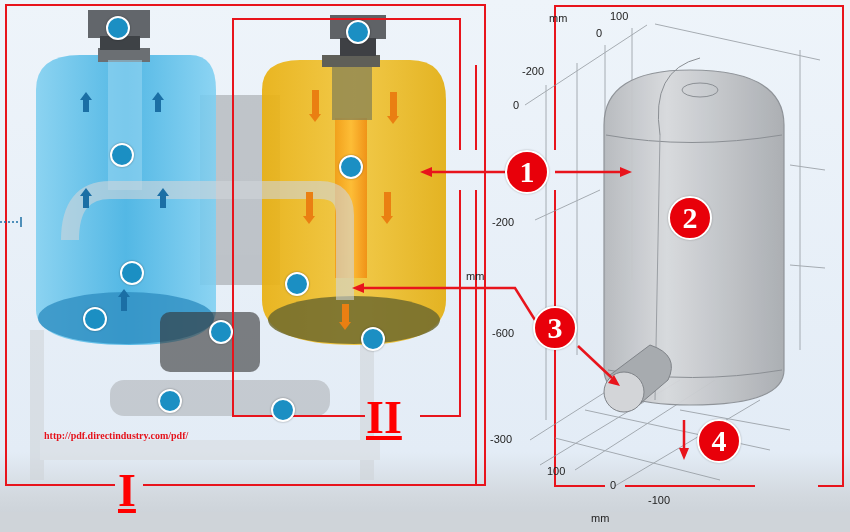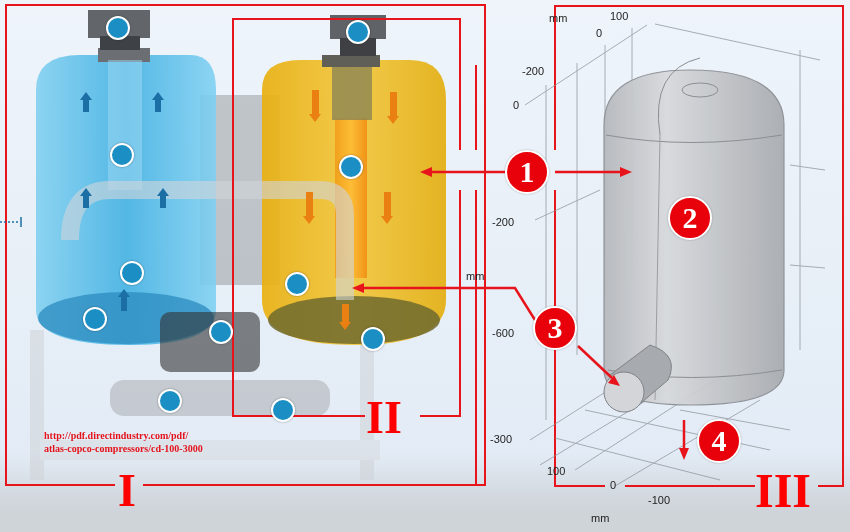--- a/index.html
+++ b/index.html
@@ -2,21 +2,21 @@
 <html><head>
 <meta charset="utf-8">
 <style>
   html,body{margin:0;padding:0;}
   body{width:850px;height:532px;overflow:hidden;background:#e6eef7;position:relative;font-family:"Liberation Sans",sans-serif;}
   .stage{position:absolute;left:0;top:0;width:850px;height:532px;background:linear-gradient(180deg,#eef4fa 0%,#e3ecf6 85%,#d3d9df 93%,#c8ced4 100%);}
   .bottom-band{position:absolute;left:0;top:512px;width:850px;height:20px;background:#cfd4d9;}
   svg{position:absolute;left:0;top:0;}
   .lbl{position:absolute;font-size:11px;color:#222;white-space:nowrap;}
   .mm{position:absolute;font-size:11px;color:#222;}
-  .roman{position:absolute;font-family:"Liberation Serif",serif;font-weight:bold;color:#f00;line-height:1;}
+  .roman{position:absolute;font-family:"Liberation Serif",serif;font-weight:bold;color:#f00;line-height:1;text-decoration:underline;}
   .badge{position:absolute;width:40px;height:40px;border-radius:50%;background:#e8000a;border:2px solid #fff;box-shadow:0 0 2px rgba(0,0,0,.3);color:#fff;font-family:"Liberation Serif",serif;font-weight:bold;font-size:30px;display:flex;align-items:center;justify-content:center;}
   .dot{position:absolute;width:20px;height:20px;border-radius:50%;background:#1b8fc3;border:2px solid #fff;box-shadow:0 0 2px rgba(0,0,0,.4);}
   .url{position:absolute;left:44px;top:429px;font-family:"Liberation Serif",serif;font-weight:bold;font-size:10px;color:#e5121b;line-height:13px;}
 </style>
 </head>
 <body>
 
 <div class="stage">
   <div class="bottom-band"></div>
 
@@ -178,25 +178,23 @@
   <div class="dot" style="left:361px;top:327px"></div>
   <div class="dot" style="left:271px;top:398px"></div>
 
   <div class="badge" style="left:505px;top:150px">1</div>
   <div class="badge" style="left:668px;top:196px">2</div>
   <div class="badge" style="left:533px;top:306px">3</div>
   <div class="badge" style="left:697px;top:419px">4</div>
 
   <div class="roman" style="left:118px;top:468px;font-size:46px">I</div>
   <div class="roman" style="left:366px;top:395px;font-size:46px">II</div>
-  <div class="roman" style="left:755px;top:467px;font-size:48px">III</div>
 
   <div class="url">
     <div>http://pdf.directindustry.com/pdf/</div>
-    <div>atlas-copco-compressors/cd-100-3000</div>
   </div>
 
   <div class="mm" style="left:549px;top:12px">mm</div>
   <div class="mm" style="left:466px;top:270px">mm</div>
   <div class="mm" style="left:591px;top:512px">mm</div>
 
   <div class="lbl" style="left:610px;top:10px">100</div>
   <div class="lbl" style="left:596px;top:27px">0</div>
   <div class="lbl" style="left:522px;top:65px">-200</div>
   <div class="lbl" style="left:513px;top:99px">0</div>

